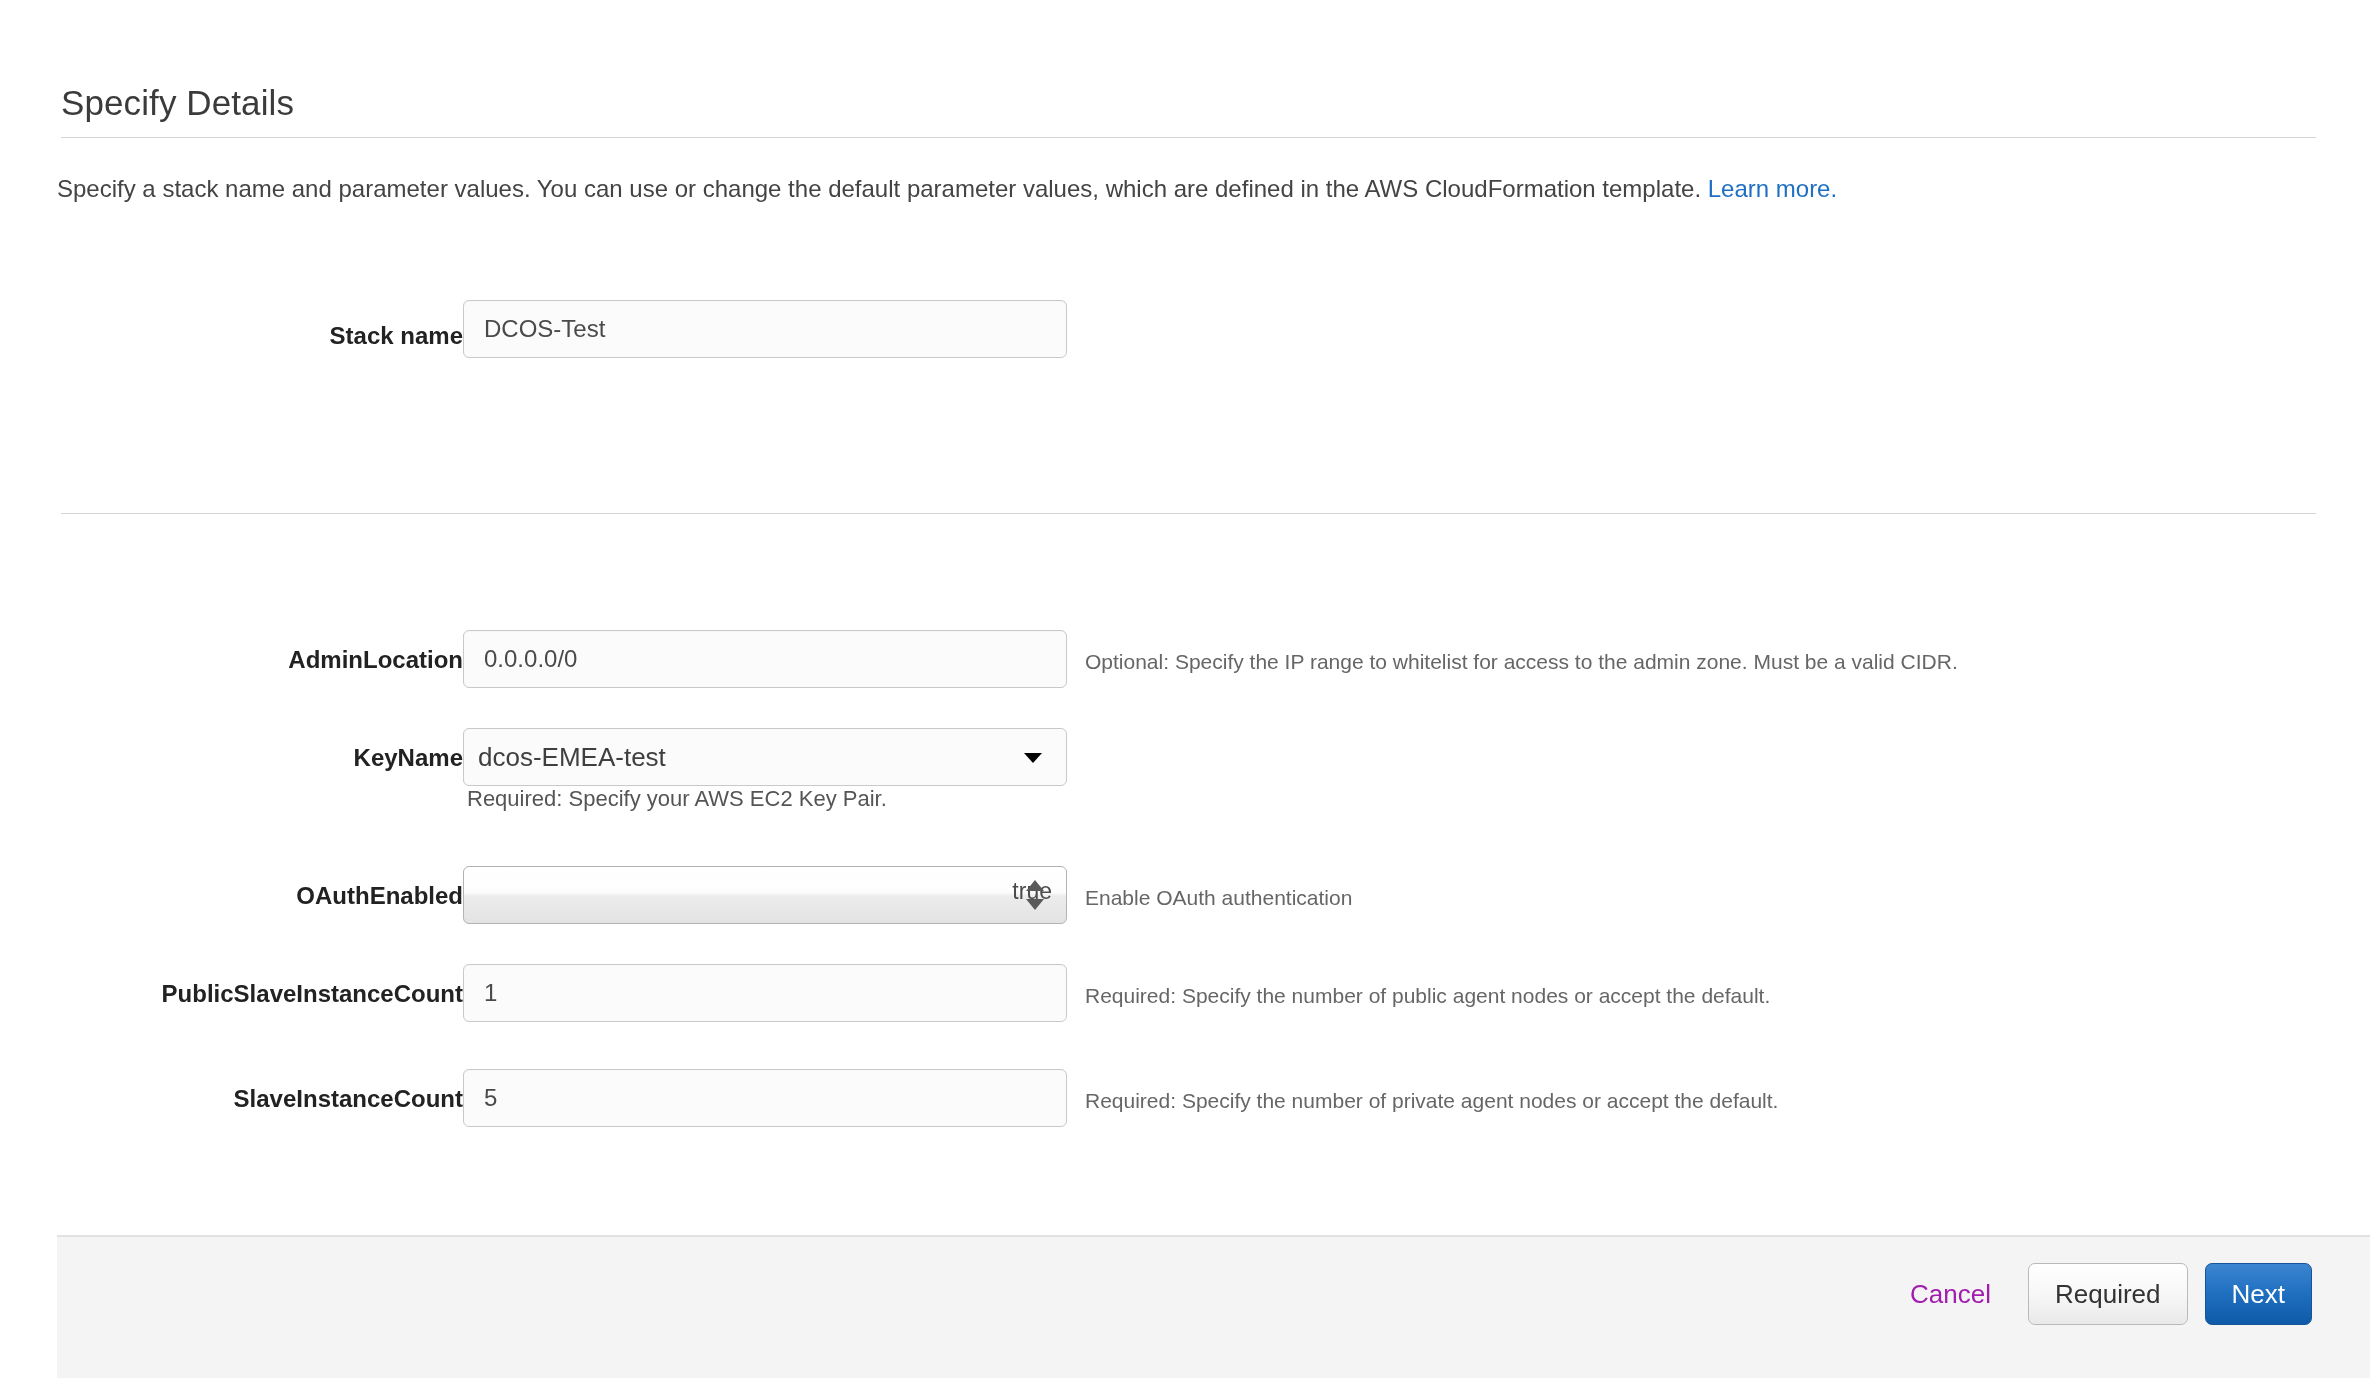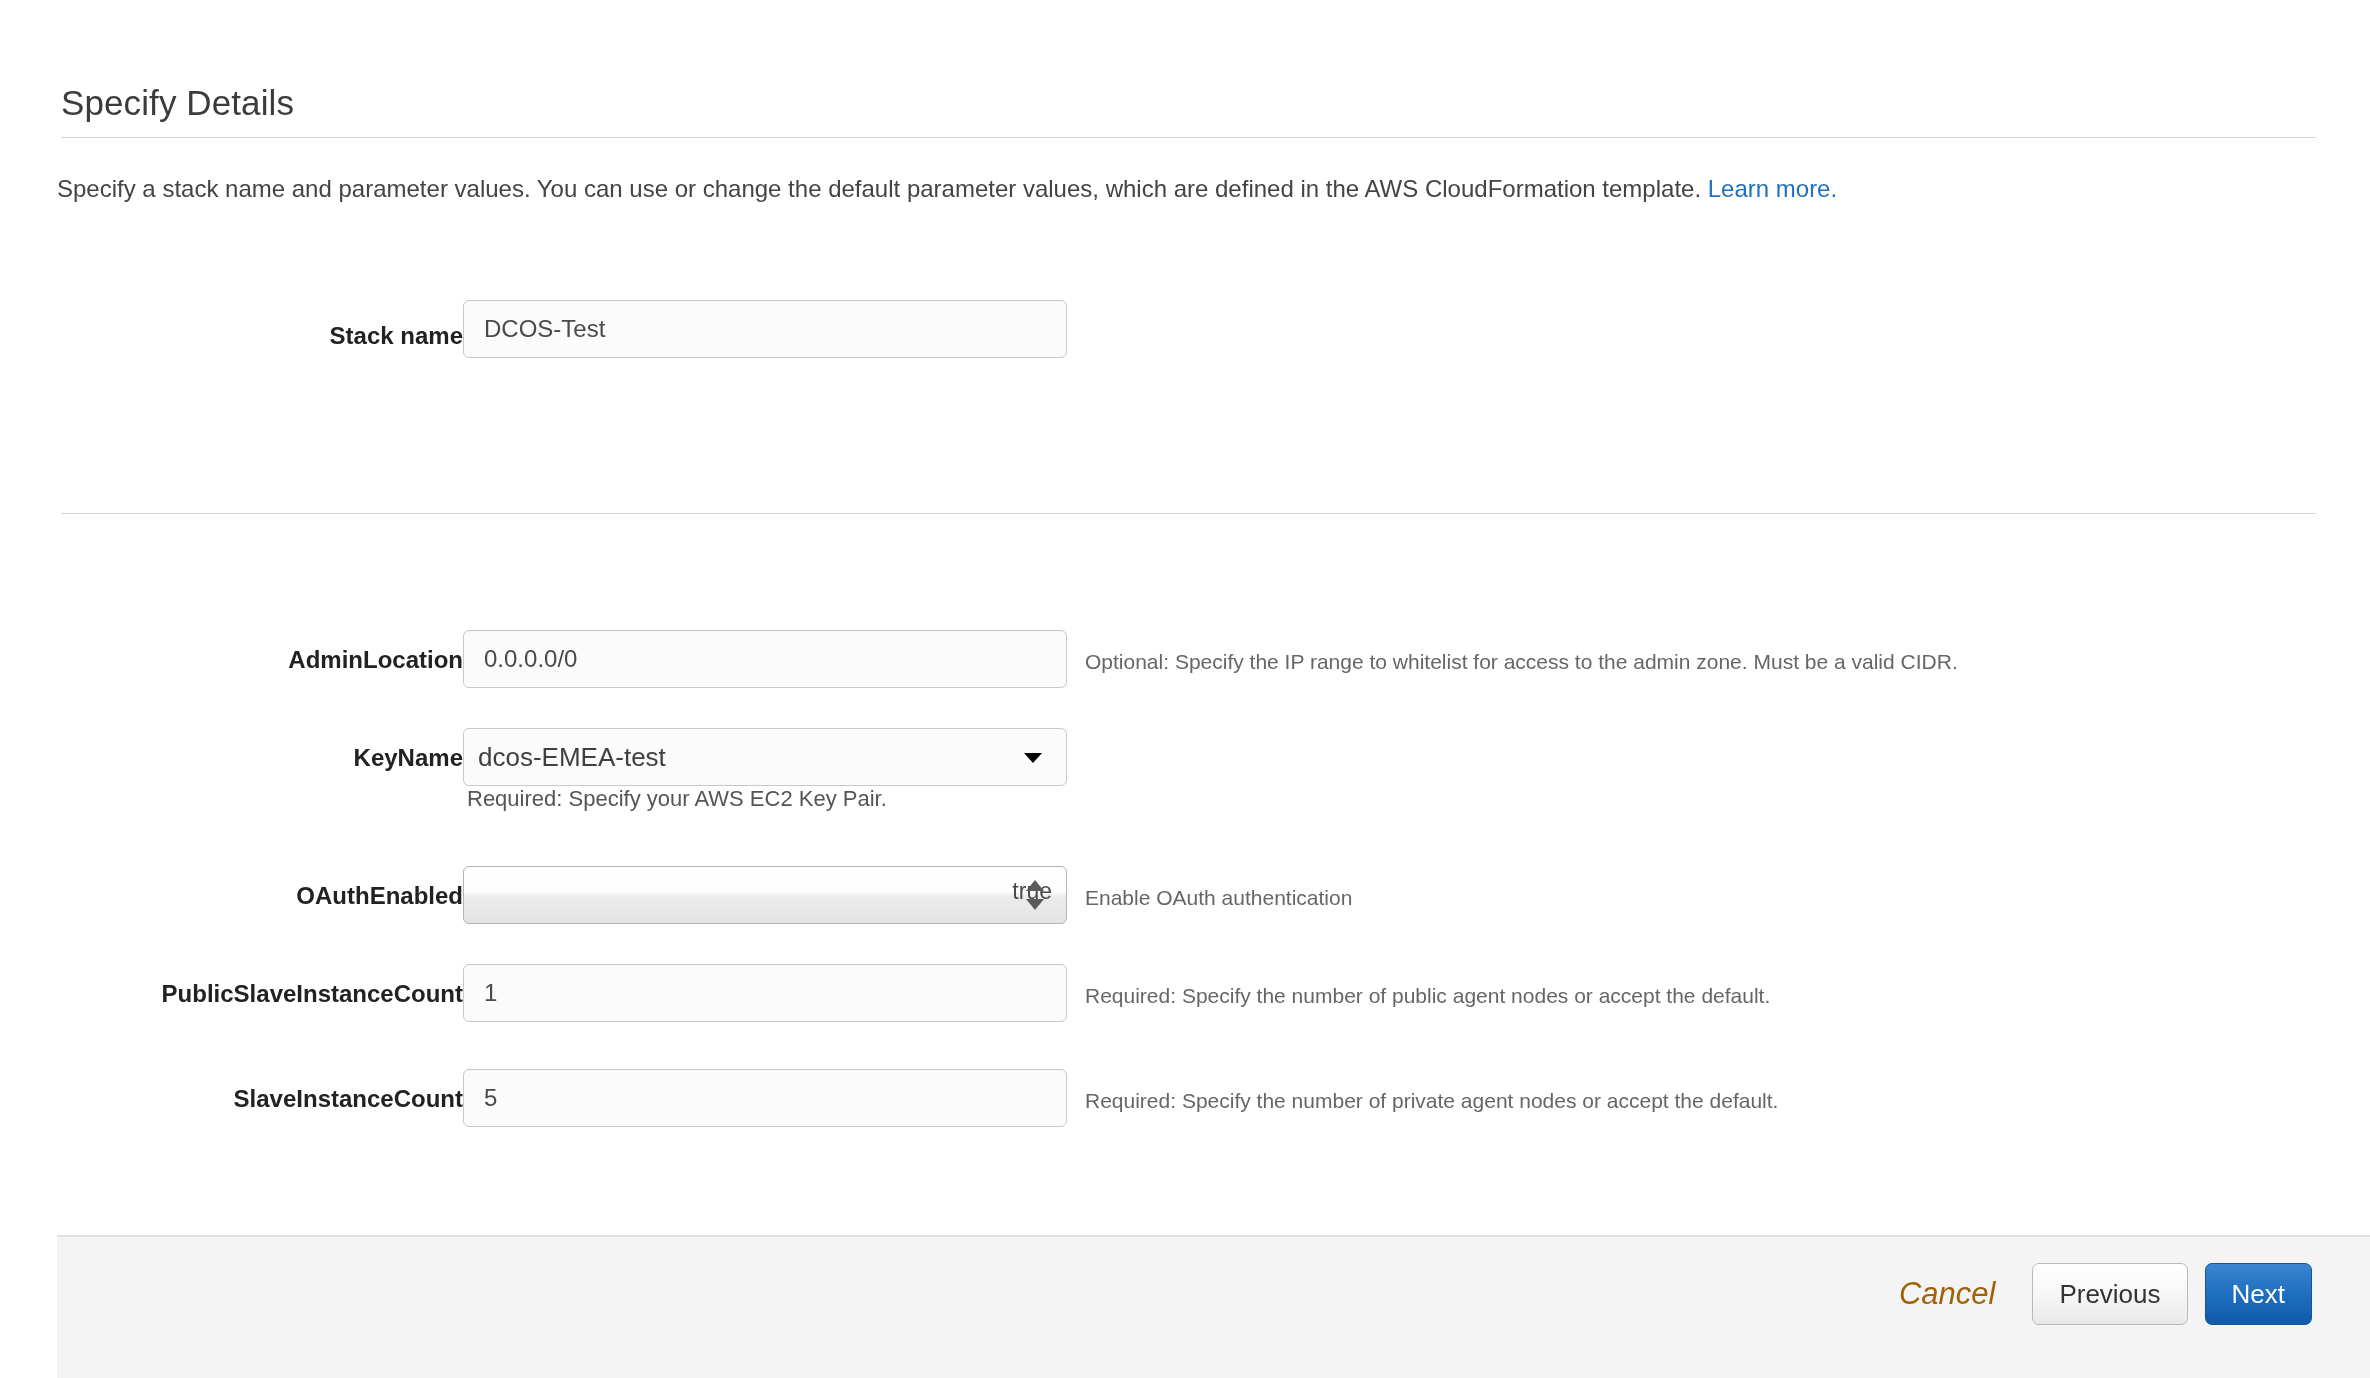--- a/index.html
+++ b/index.html
@@ -207,26 +207,25 @@
   }
   .footer-actions {
     position: absolute;
     right: 58px;
     top: 26px;
     display: flex;
     align-items: center;
     gap: 0;
   }
   .cancel-link {
-    font-size: 31px;
-    color: #a16207;
+    font-size: 26px;
+    color: #a21caf;
     text-decoration: none;
     margin-right: 37px;
     line-height: 62px;
-    font-style: italic;
   }
   .btn {
     font-family: "Liberation Sans", sans-serif;
     font-size: 26px;
     height: 62px;
     border-radius: 7px;
     padding: 0 26px;
     line-height: 60px;
     cursor: default;
     white-space: nowrap;
@@ -315,18 +314,18 @@
     <div class="row-label" style="top:16px">SlaveInstanceCount</div>
     <div class="field-wrap">
       <input class="text-input" type="text" value="5" style="">
     </div>
     <div class="help-right" style="top:19px">Required: Specify the number of private agent nodes or accept the default.</div>
   </div>
 
   <div class="footer">
     <div class="footer-actions">
       <a class="cancel-link" href="#">Cancel</a>
-      <button class="btn btn-secondary">Previous</button>
+      <button class="btn btn-secondary">Required</button>
       <button class="btn btn-primary">Next</button>
     </div>
   </div>
 
 </div>
 
 </body></html>

